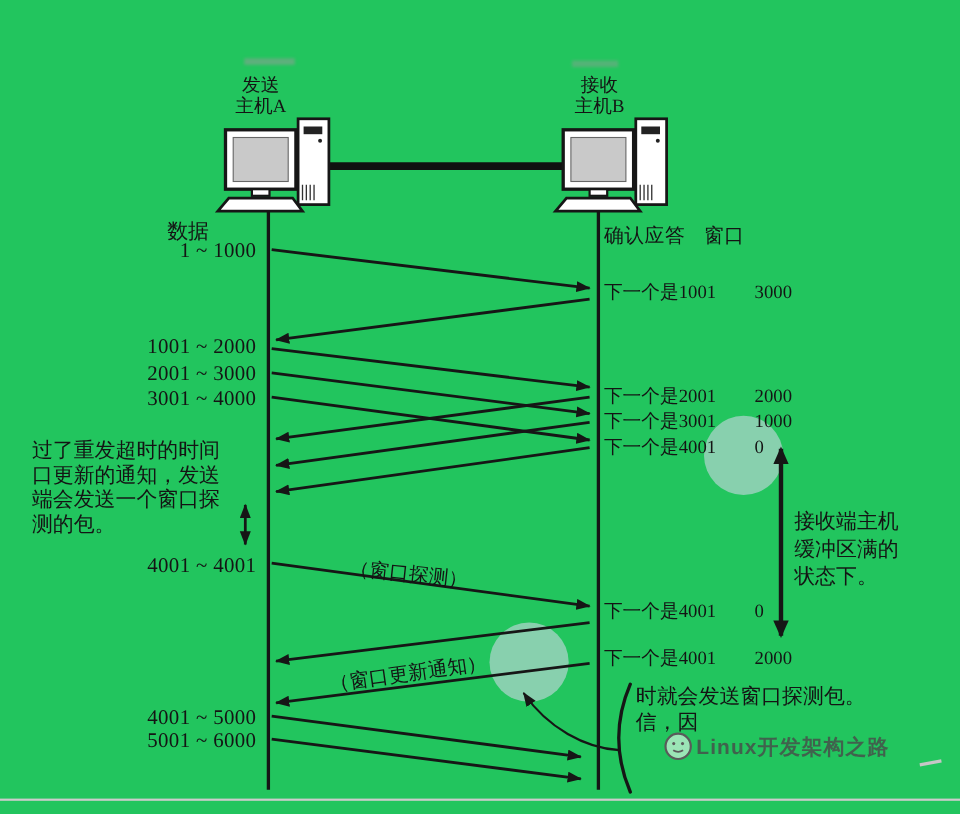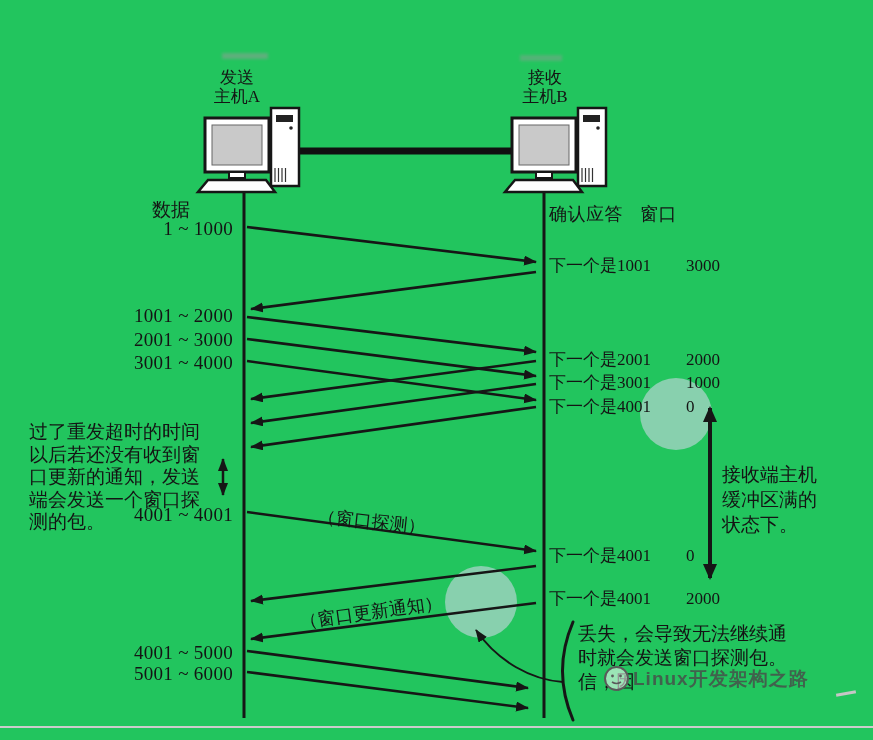--- a/index.html
+++ b/index.html
@@ -11,21 +11,21 @@
   .txt{position:absolute;z-index:3;white-space:pre;}
   .host-label{top:68px;width:110px;text-align:center;font-size:17px;line-height:19px;}
   #host-a-label{left:182px;}
   #host-b-label{left:490px;}
   #data-header{left:152px;top:197px;font-size:19px;}
   #ack-header{left:549px;top:202px;font-size:18px;word-spacing:12px;letter-spacing:.5px;}
   .seg{position:absolute;left:60px;width:173px;text-align:right;font-size:19px;line-height:20px;letter-spacing:.3px;z-index:3;white-space:pre;}
   .ack{position:absolute;left:549px;width:215px;font-size:17px;line-height:18px;z-index:3;white-space:pre;}
   .ack .win{position:absolute;left:137px;top:0;}
   .note{position:absolute;z-index:3;font-size:19px;}
-  #note-left{left:29px;top:421px;line-height:22.5px;width:205px;}
+  #note-left{left:29px;top:399px;line-height:22.5px;width:205px;}
   #note-right{left:722px;top:462px;line-height:25px;}
   #note-bottom{left:578px;top:622px;line-height:24px;}
   #probe-label{left:318px;top:504px;font-size:18px;transform:rotate(6deg);transform-origin:left center;}
   #update-label{left:299px;top:600px;font-size:18px;transform:rotate(-8deg);transform-origin:center;}
   #watermark{
     left:603px;top:665px;z-index:4;display:flex;align-items:center;gap:3px;
     color:rgba(72,72,72,.8);font-size:19px;font-weight:bold;letter-spacing:1px;
     font-family:"Liberation Sans","DejaVu Sans",sans-serif;white-space:pre;
   }
   .smudge{position:absolute;z-index:2;height:6px;background:#9a9a9a;opacity:.5;filter:blur(1.5px);}
@@ -123,32 +123,30 @@
       <div class="ack" style="top: 398px;"><span>下一个是4001</span><span class="win">0</span></div>
       <div class="ack" style="top: 547px;"><span>下一个是4001</span><span class="win">0</span></div>
       <div class="ack" style="top: 590px;"><span>下一个是4001</span><span class="win">2000</span></div>
     </div>
 
   <div class="txt" id="probe-label">（窗口探测）</div>
   <div class="txt" id="update-label">（窗口更新通知）</div>
 
   <div class="note" id="note-left">
       <div>过了重发超时的时间</div>
-      <div>以后若还没有收到窗</div>
       <div>口更新的通知，发送</div>
       <div>端会发送一个窗口探</div>
       <div>测的包。</div>
     </div>
   <div class="note" id="note-right">
       <div>接收端主机</div>
       <div>缓冲区满的</div>
       <div>状态下。</div>
     </div>
   <div class="note" id="note-bottom">
-      <div>丢失，会导致无法继续通</div>
       <div>时就会发送窗口探测包。</div>
       <div>信，因</div>
     </div>
 
   <div class="txt" id="watermark">
     <svg width="27" height="27" viewBox="0 0 27 27">
       <circle cx="13.5" cy="13.5" r="11.5" fill="rgba(255,255,255,0.55)" stroke="#5a5a5a" stroke-width="2"></circle>
       <circle cx="9.5" cy="11" r="1.4" fill="#5a5a5a"></circle>
       <circle cx="17.5" cy="11" r="1.4" fill="#5a5a5a"></circle>
       <path d="M9,17 Q13.5,20 18,17" fill="none" stroke="#5a5a5a" stroke-width="1.6"></path>

